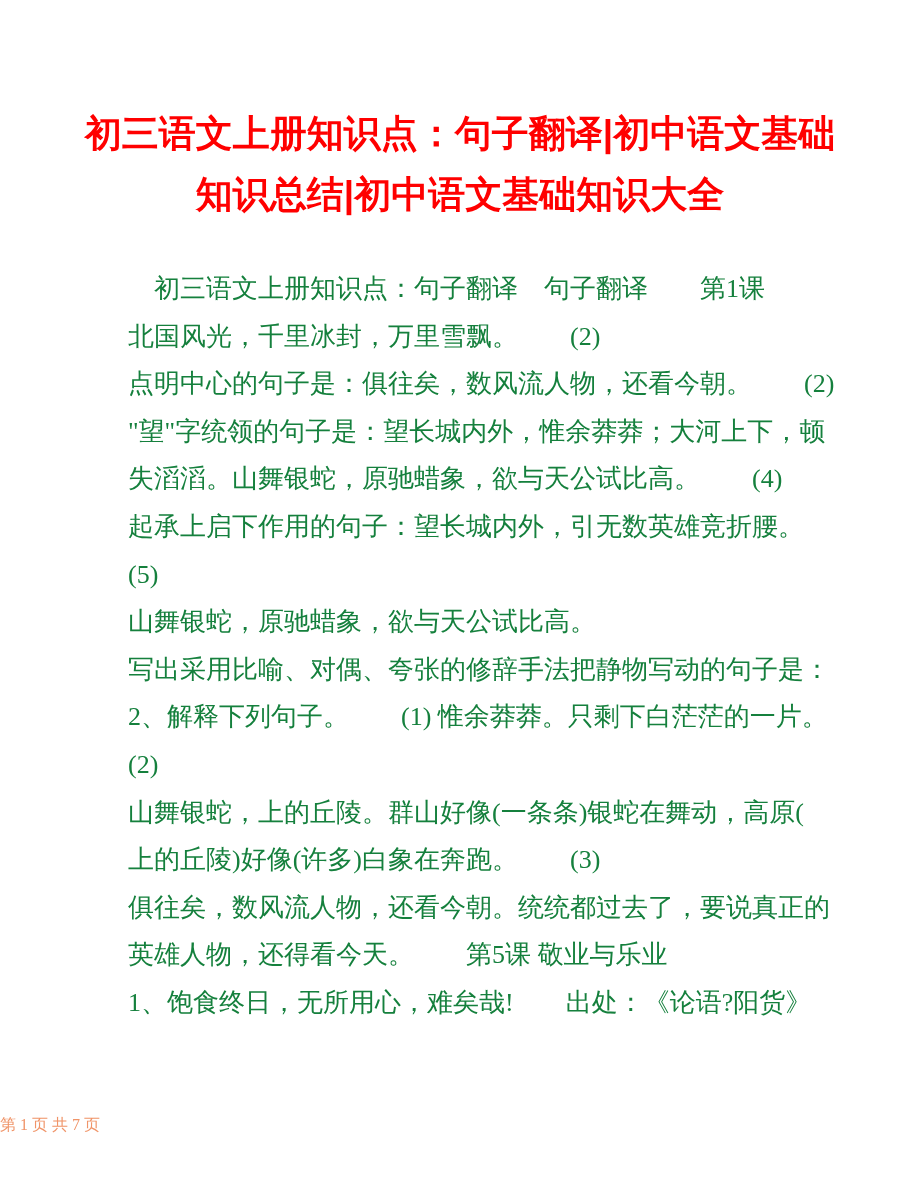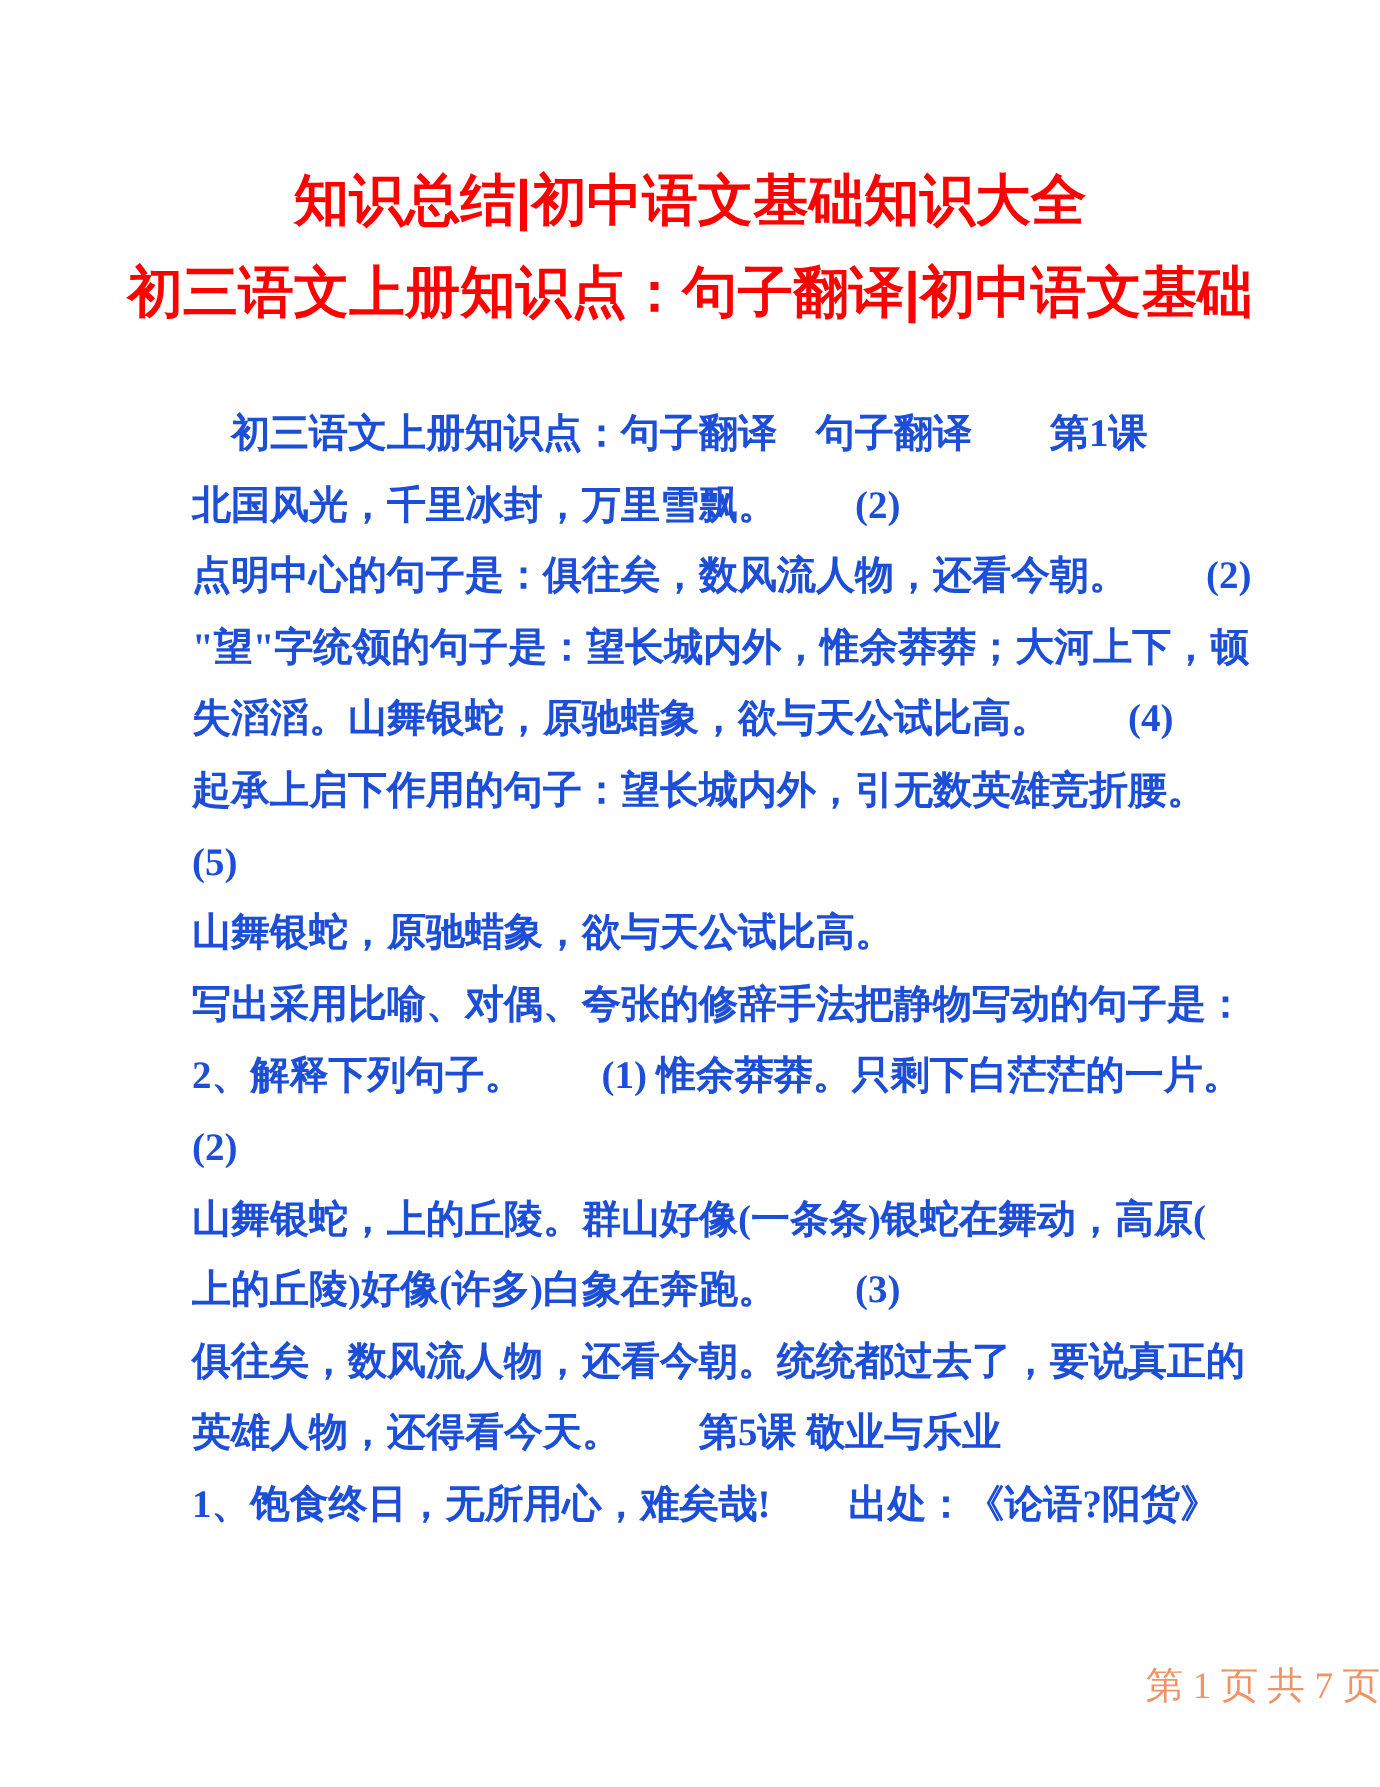--- a/index.html
+++ b/index.html
@@ -39,39 +39,39 @@
   .doc-body .body-line {
     margin: 0;
     padding: 0;
     white-space: pre;
   }
   .page-footer {
     position: absolute;
     left: 0;
     right: 0;
     top: 1110px;
-    text-align: right;
+    text-align: left;
     color: #f09468;
     font-family: "Liberation Serif", serif;
-    font-size: 25px;
+    font-size: 16px;
     line-height: 30px;
     white-space: pre;
   }
 </style>
 </head>
 <body>
 
 <div class="page">
 
   <div class="doc-title" style="color: rgb(255, 0, 0);">
+    <div class="title-line">初三语文上册知识点：句子翻译|初中语文基础</div>
     <div class="title-line">知识总结|初中语文基础知识大全</div>
-    <div class="title-line">初三语文上册知识点：句子翻译|初中语文基础</div>
   </div>
 
-  <div class="doc-body" style="color: #1d4ed8; font-weight: bold;">
+  <div class="doc-body" style="color: #15803d;">
 
   <p class="body-line">　初三语文上册知识点：句子翻译　句子翻译　　第1课</p>
       <p class="body-line">北国风光，千里冰封，万里雪飘。　　(2)</p>
       <p class="body-line">点明中心的句子是：俱往矣，数风流人物，还看今朝。　　(2)</p>
       <p class="body-line">"望"字统领的句子是：望长城内外，惟余莽莽；大河上下，顿</p>
       <p class="body-line">失滔滔。山舞银蛇，原驰蜡象，欲与天公试比高。　　(4)</p>
       <p class="body-line">起承上启下作用的句子：望长城内外，引无数英雄竞折腰。</p>
       <p class="body-line">(5)</p>
       <p class="body-line">山舞银蛇，原驰蜡象，欲与天公试比高。</p>
       <p class="body-line">写出采用比喻、对偶、夸张的修辞手法把静物写动的句子是：</p>

